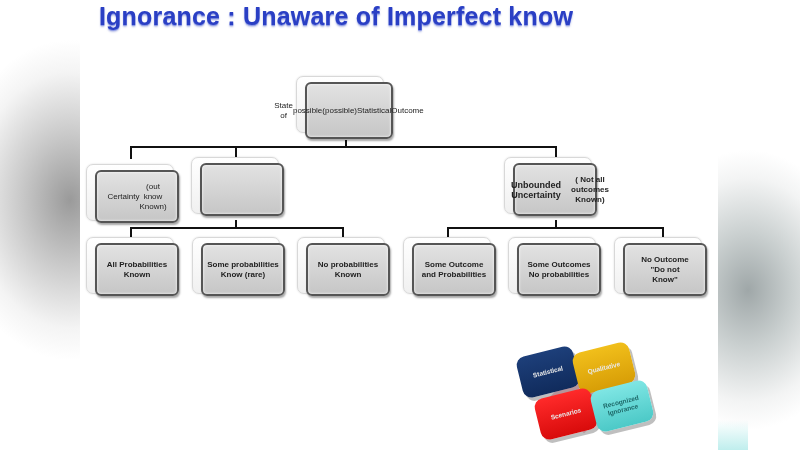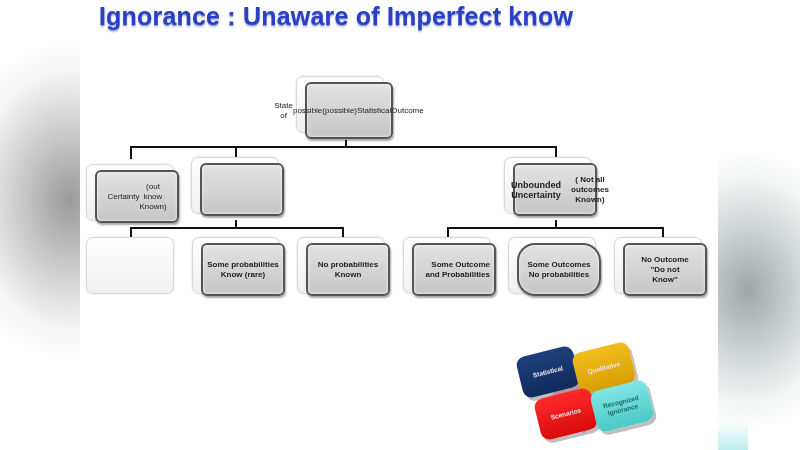--- a/index.html
+++ b/index.html
@@ -94,42 +94,45 @@
   <div class="back"></div>
   <div class="front bold" style="padding:0 3px;box-sizing:border-box;text-align:center;">
     <span style="padding:0 10px;font-size:9px;">Unbounded Uncertainty</span>
     <div class="gap"></div>
     <span>( Not all outcomes Known)</span>
   </div>
 </div>
 
 <div class="node" style="left:95px;top:243px;">
   <div class="back"></div>
+  <div class="front t-gray" style="padding:0 6px;box-sizing:border-box;">
+      <span>All Probabilities Known</span>
+    </div>
 </div>
 <div class="node" style="left:201px;top:243px;">
   <div class="back"></div>
   <div class="front t-orange" style="padding:8px 4px;box-sizing:border-box;">
       <span>Some probabilities Know (rare)</span>
     </div>
 </div>
 <div class="node" style="left:306px;top:243px;">
   <div class="back"></div>
   <div class="front t-red" style="padding:0 6px;box-sizing:border-box;justify-content:center;">
       <span>No probabilities Known</span>
     </div>
 </div>
 <div class="node" style="left:412px;top:243px;">
   <div class="back"></div>
-  <div class="front t-orange" style="padding:0 4px;box-sizing:border-box;text-align:right;">
+  <div class="front t-orange" style="padding:0 4px;box-sizing:border-box;">
       <span>Some Outcome and Probabilities</span>
     </div>
 </div>
 <div class="node" style="left:517px;top:243px;">
   <div class="back"></div>
-  <div class="front t-red" style="padding:0 4px;box-sizing:border-box;border-radius:18px;">
+  <div class="front t-red" style="padding:0 4px;box-sizing:border-box;">
       <span>Some Outcomes No probabilities</span>
     </div>
 </div>
 <div class="node" style="left:623px;top:243px;">
   <div class="back"></div>
   <div class="front t-cyan" style="padding:0 12px;box-sizing:border-box;">
       <span>No Outcome "Do not Know"</span>
     </div>
 </div>
 

